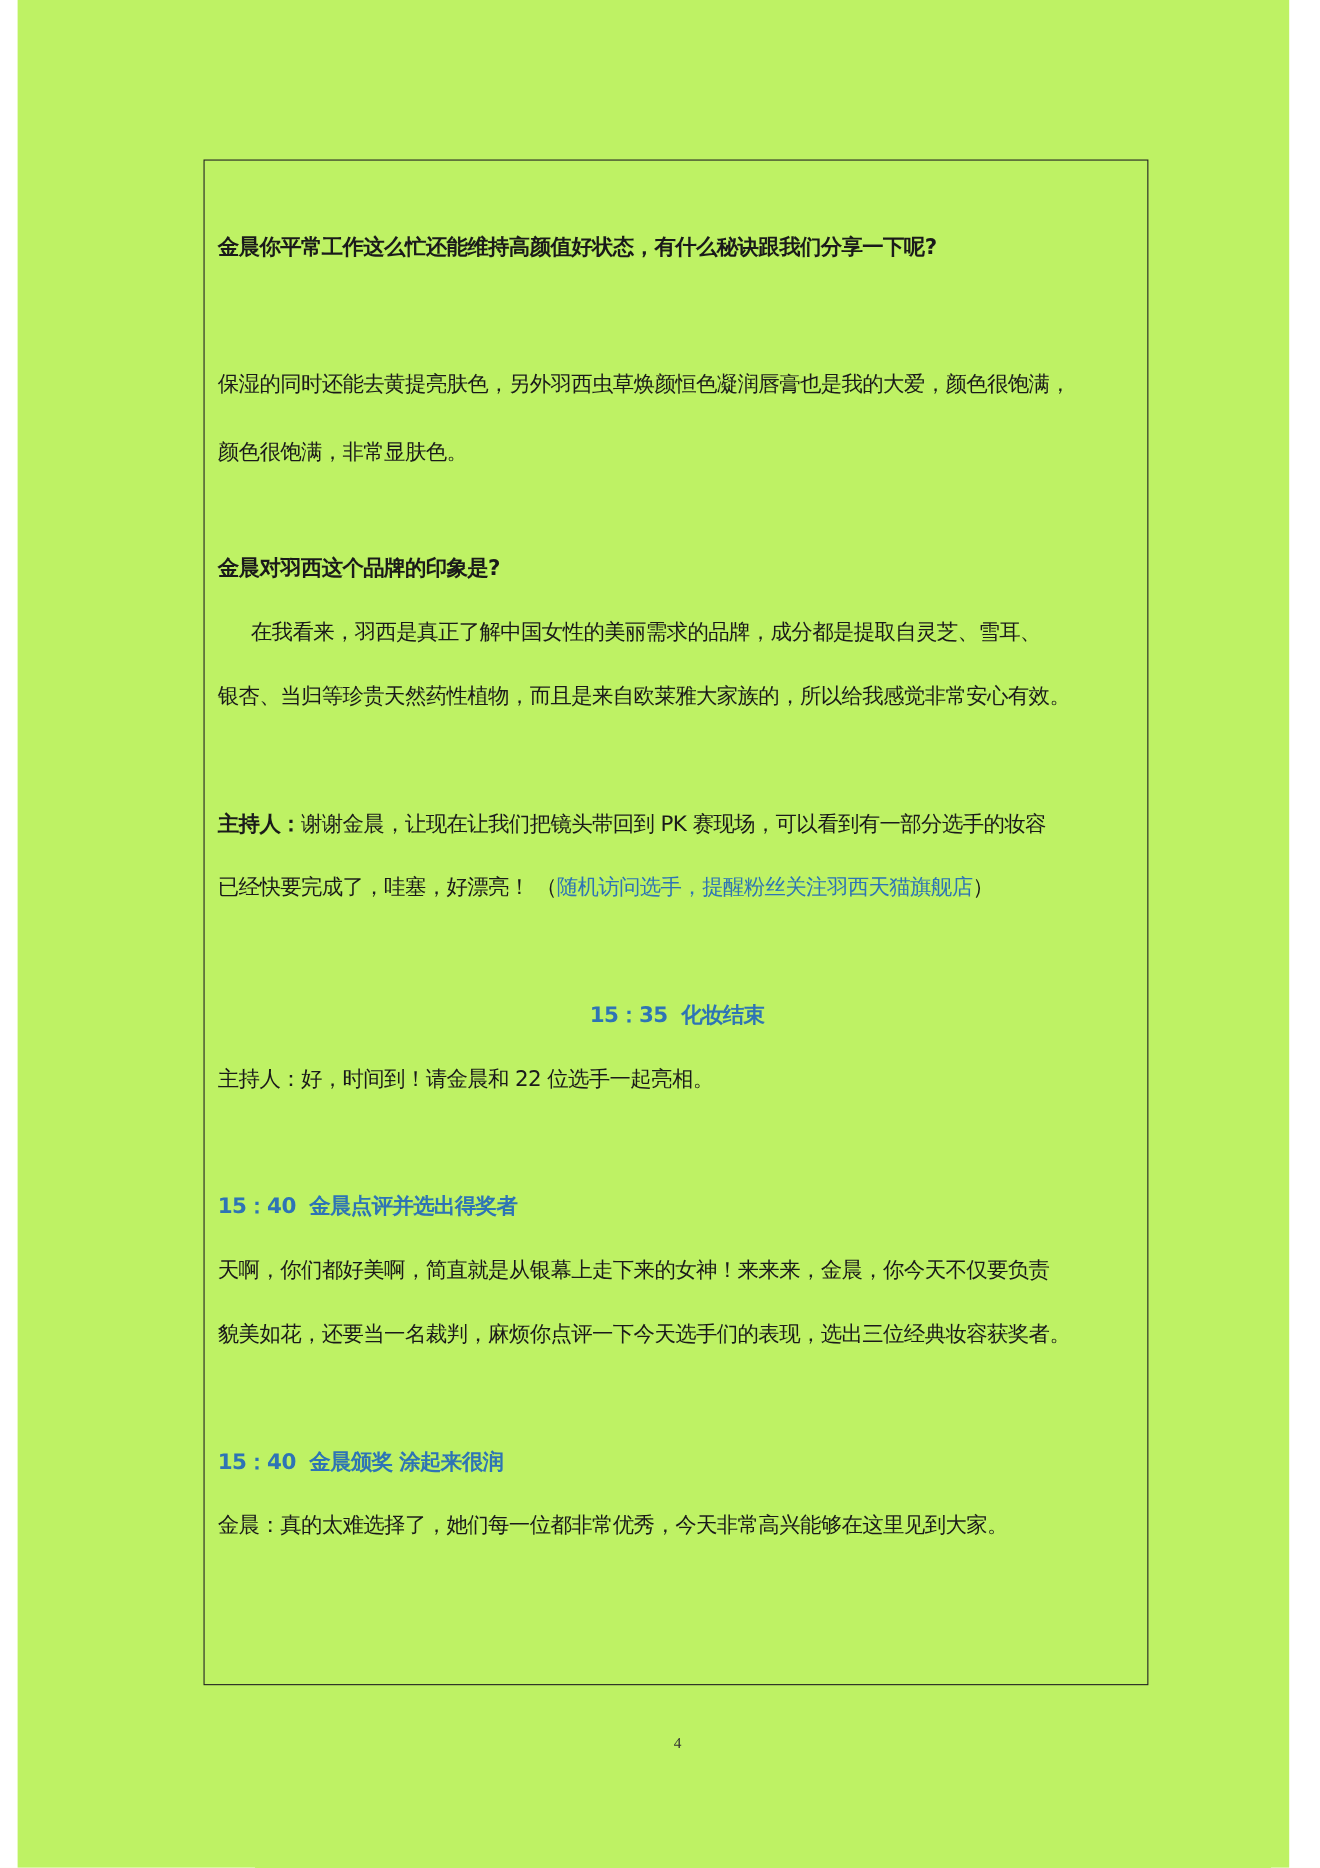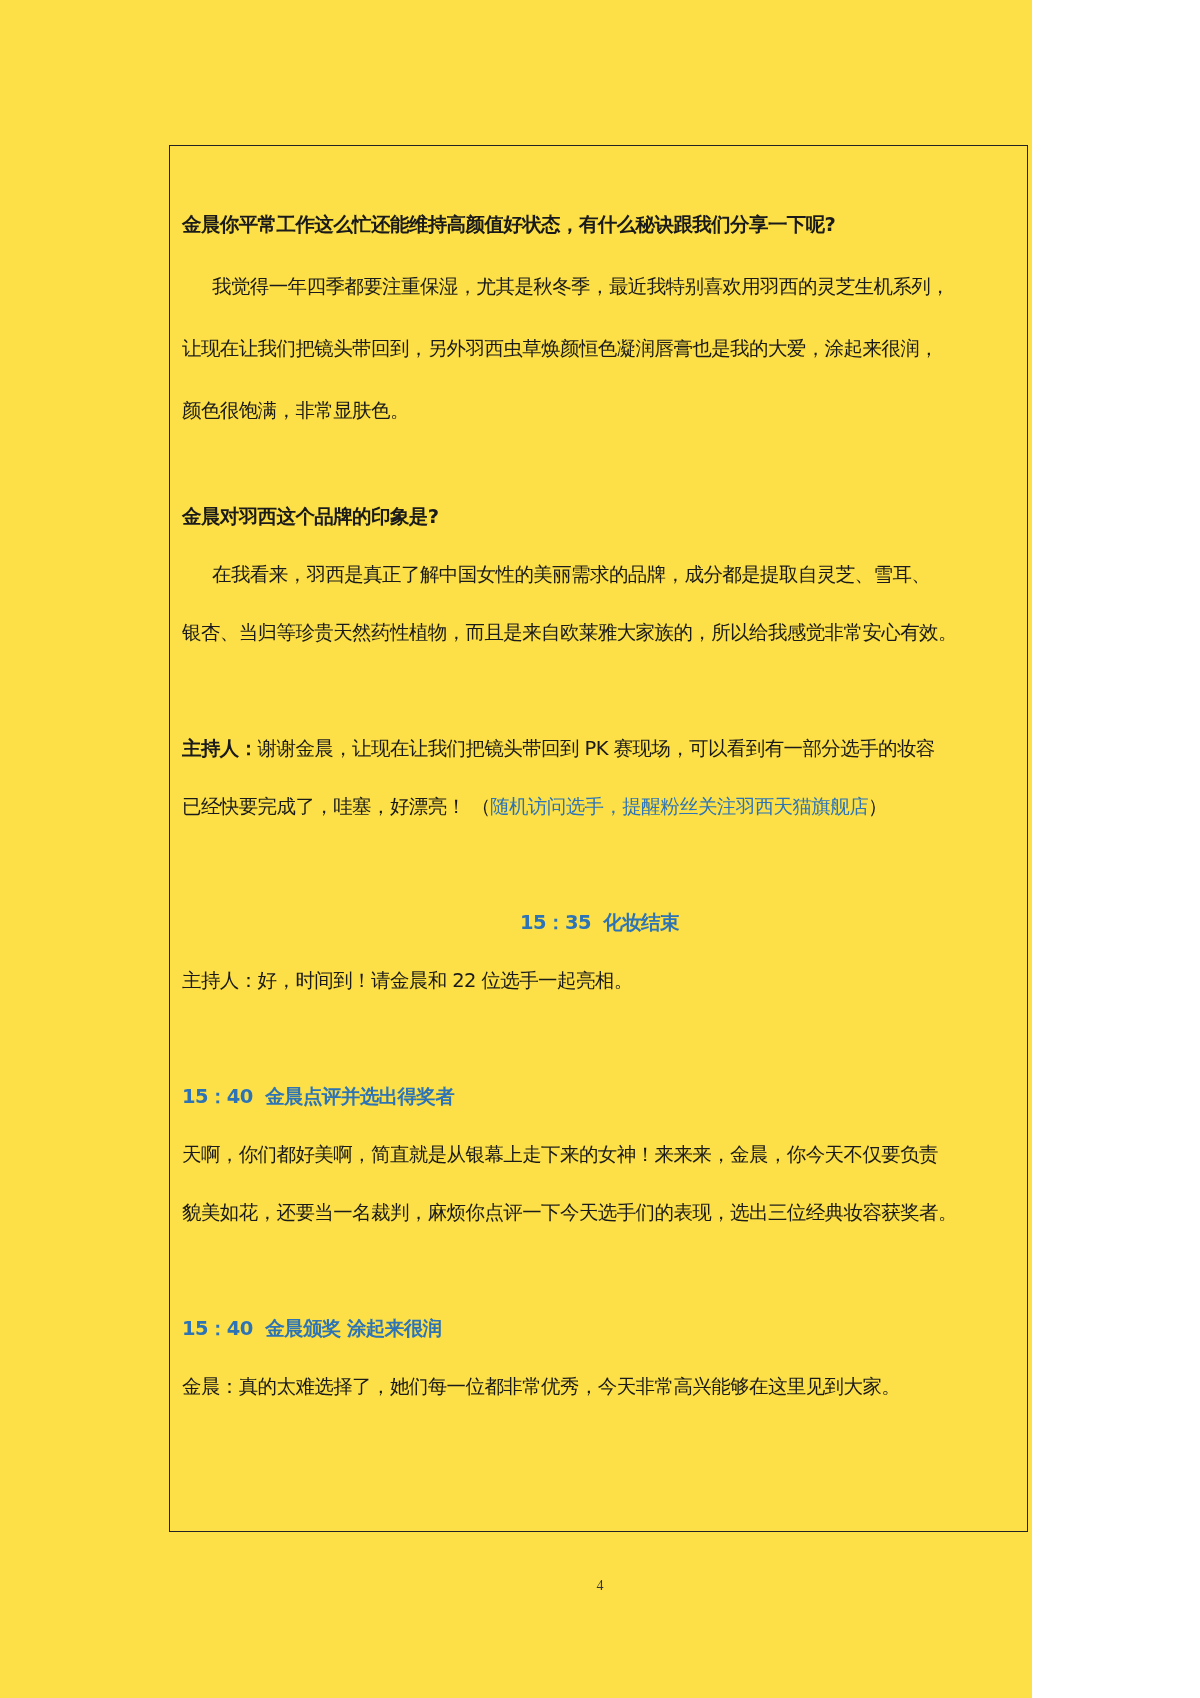--- a/index.html
+++ b/index.html
@@ -10,24 +10,24 @@
     body {
       width: 1200px;
       height: 1698px;
       position: relative;
       font-family: "DejaVu Sans", "Liberation Sans", sans-serif;
       color: #1a1a1a;
       overflow: hidden;
     }
     .page {
       position: absolute;
-      left: 0; top: 0;
-      width: 1032px;
+      left: 16px; top: 0;
+      width: 1156px;
       height: 1698px;
-      background: #fde047;
+      background: #bef264;
     }
     .frame {
       position: absolute;
       left: 169px;
       top: 145px;
       width: 859px;
       height: 1387px;
       border: 1.5px solid #222222;
       box-sizing: border-box;
     }
@@ -55,22 +55,21 @@
       color: #333333;
     }
   </style>
 </head>
 <body>
 
 <div class="page">
   <div class="frame">
 
     <div class="line bold" style="top:66px;">金晨你平常工作这么忙还能维持高颜值好状态，有什么秘诀跟我们分享一下呢?</div>
-    <div class="line indent" style="top:128px;">我觉得一年四季都要注重保湿，尤其是秋冬季，最近我特别喜欢用羽西的灵芝生机系列，</div>
-    <div class="line" style="top:190px;">让现在让我们把镜头带回到，另外羽西虫草焕颜恒色凝润唇膏也是我的大爱，涂起来很润，</div>
+    <div class="line" style="top:190px;">保湿的同时还能去黄提亮肤色，另外羽西虫草焕颜恒色凝润唇膏也是我的大爱，颜色很饱满，</div>
     <div class="line bold" style="top:358px;">金晨对羽西这个品牌的印象是?</div>
 
     <div class="line" style="top:252px;">颜色很饱满，非常显肤色。</div>
     <div class="line indent" style="top:416px;">在我看来，羽西是真正了解中国女性的美丽需求的品牌，成分都是提取自灵芝、雪耳、</div>
     <div class="line" style="top:474px;">银杏、当归等珍贵天然药性植物，而且是来自欧莱雅大家族的，所以给我感觉非常安心有效。</div>
 
     <div class="line" style="top:590px;">
       <span class="bold">主持人：</span><span>谢谢金晨，让现在让我们把镜头带回到 PK 赛现场，可以看到有一部分选手的妆容</span>
     </div>
     <div class="line" style="top:648px;">

